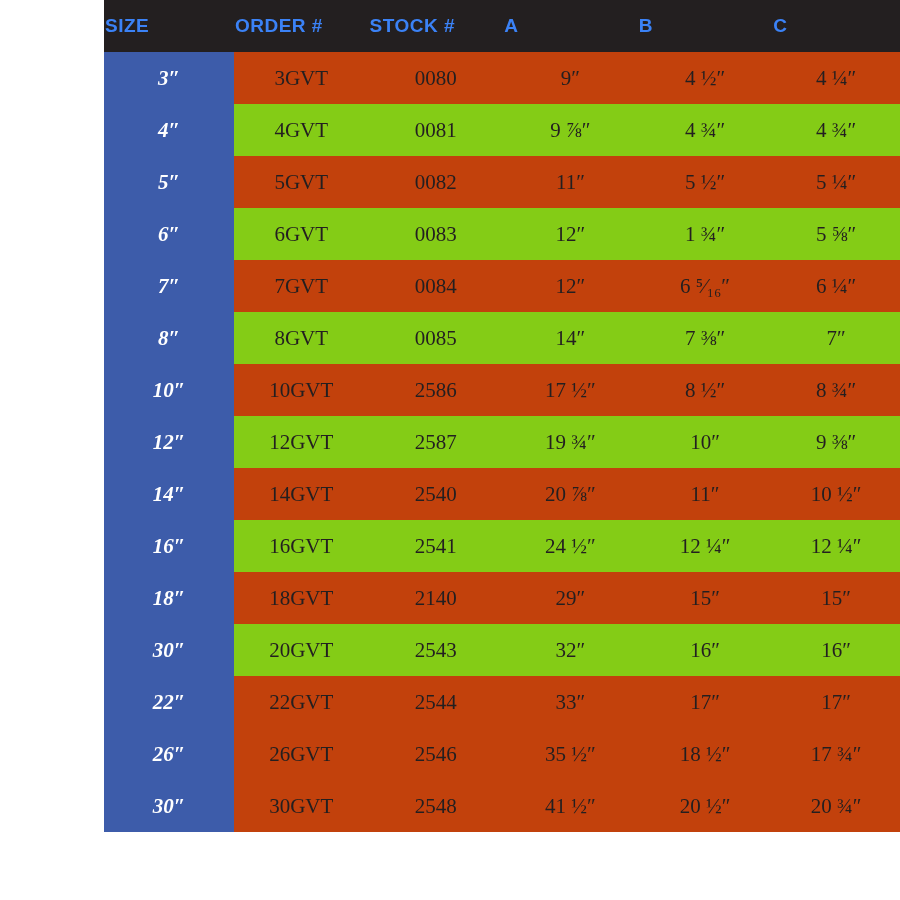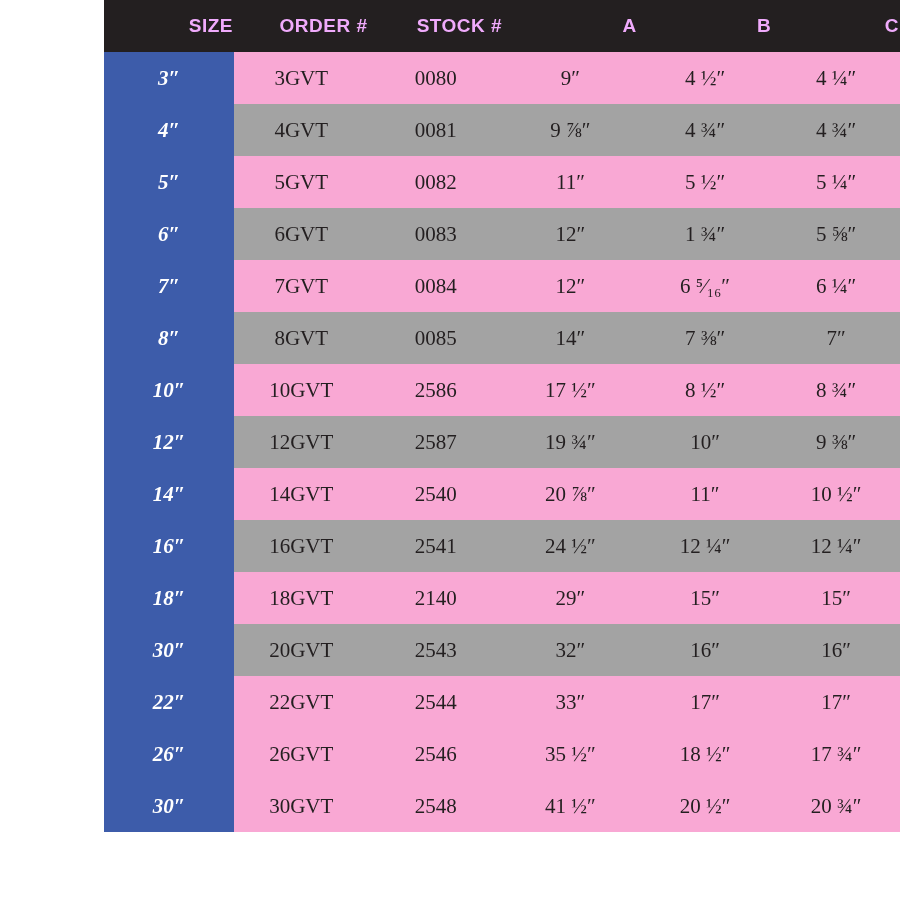--- a/index.html
+++ b/index.html
@@ -22,45 +22,45 @@
   }
   #spec-table col.c-size   { width: 112px; }
   #spec-table col.c-order  { width: 116px; }
   #spec-table col.c-stock  { width: 116px; }
   #spec-table col.c-a      { width: 116px; }
   #spec-table col.c-b      { width: 116px; }
   #spec-table col.c-c      { width: 110px; }
 
   thead th {
     background: #231f20;
-    color: #f0abfc;
+    color: #3b82f6;
     font-family: "Liberation Sans", sans-serif;
     font-weight: bold;
     font-size: 19px;
     letter-spacing: 0.5px;
     height: 50px;
-    text-align: right;
+    text-align: left;
     vertical-align: middle;
     border: none;
   }
   thead th.size-head {
     font-style: normal;
   }
 
   tbody td {
     height: 50px;
     text-align: center;
     vertical-align: middle;
     font-size: 21px;
     color: #231f20;
     border: none;
     font-family: "Liberation Serif", serif;
   }
-  tbody tr.row-light td { background: #a3a3a3; }
-  tbody tr.row-white td { background: #f9a8d4; }
+  tbody tr.row-light td { background: #84cc16; }
+  tbody tr.row-white td { background: #c2410c; }
 
   tbody td.size-cell {
     background: #3d5caa;
     color: #ffffff;
     font-weight: bold;
     font-style: italic;
     font-size: 21px;
     font-family: "Liberation Serif", serif;
   }
   tbody tr.row-light td.size-cell { background: #3d5caa; }

